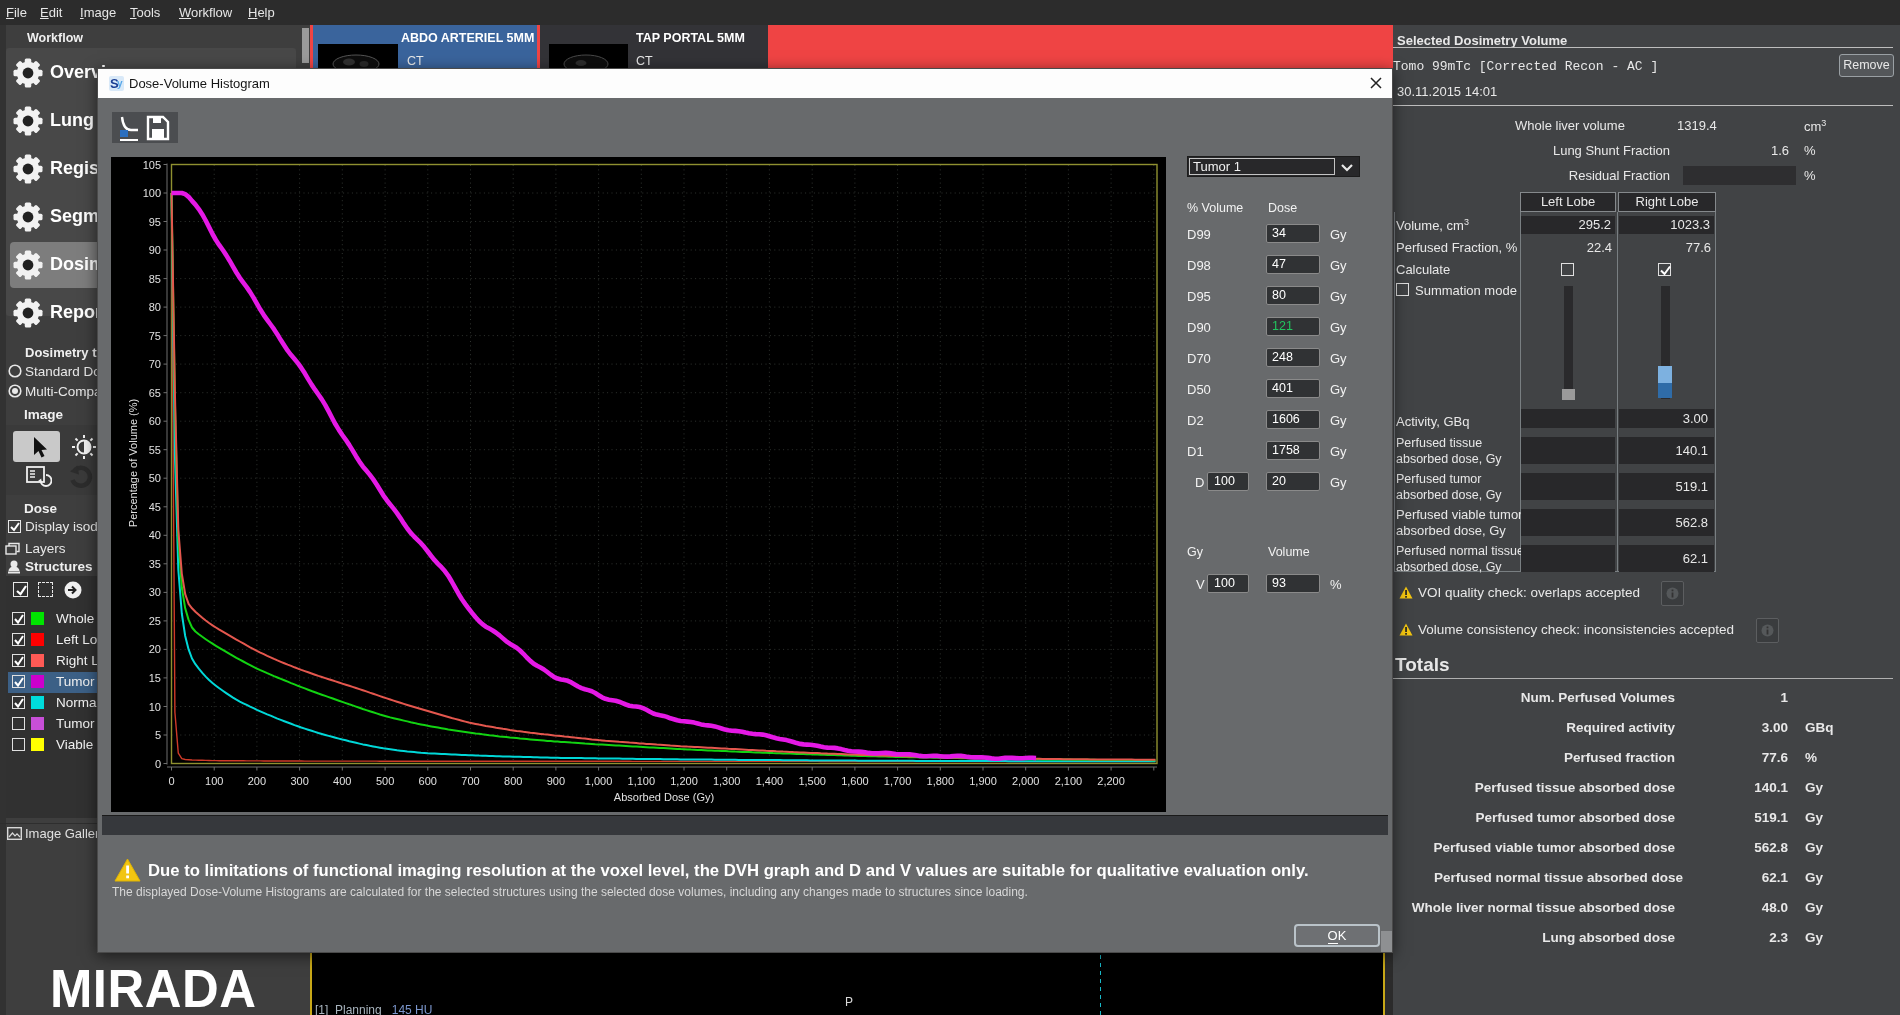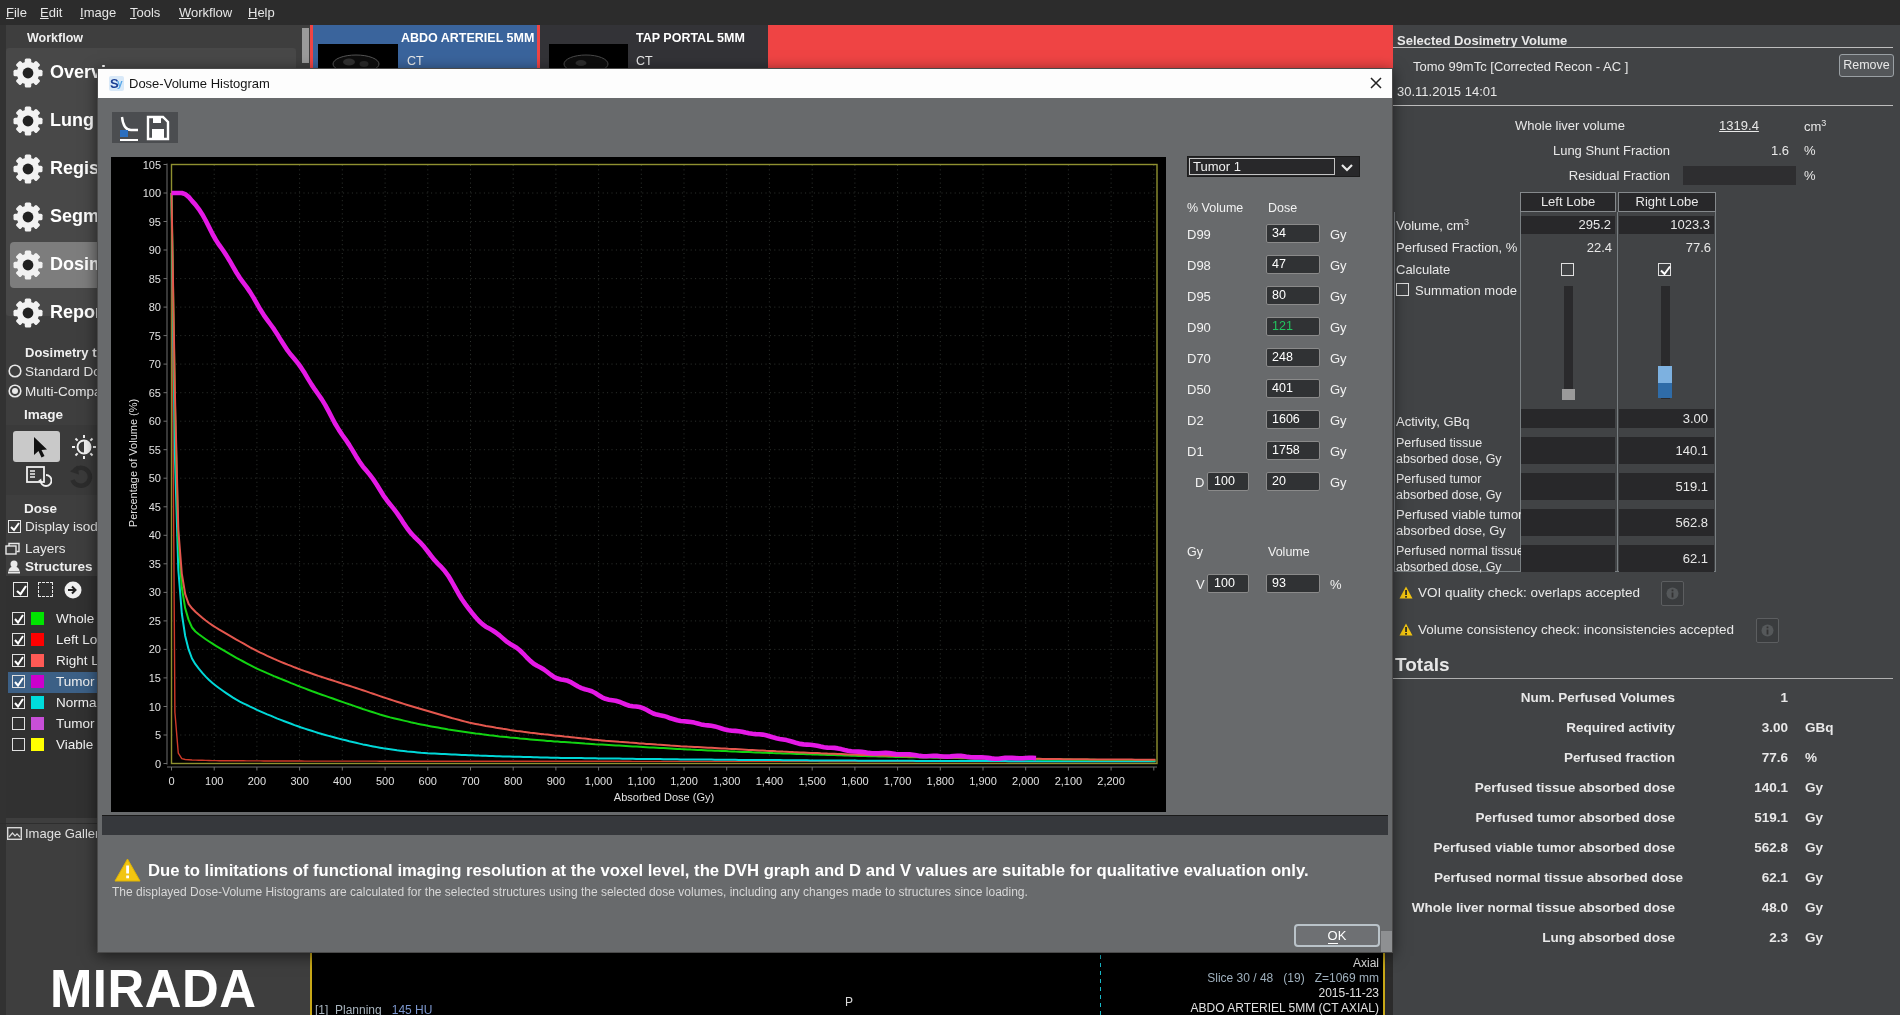--- a/index.html
+++ b/index.html
@@ -235,34 +235,31 @@
         </svg>
     </div>
     <div class="abs" style="left:326px;top:29px;font-size:12.5px;color:#e8e8e8;">CT</div>
   </div>
   <div class="abs" style="left:302px;top:28px;width:7px;height:35px;background:#9a9a9a;"></div>
 
   <div class="abs" style="left:310px;top:72px;width:1075px;height:943px;background:#000;border-left:2px solid #c8a818;border-right:2px solid #c8a818;">
     <div class="abs" style="left:3px;top:931px;font-size:12px;color:#a8b4be;">[1]&nbsp;&nbsp;Planning&nbsp;&nbsp;&nbsp;<span style="color:#7b96cc;">145 HU</span></div>
     <div class="abs" style="left:533px;top:923px;font-size:12px;color:#d8d8d8;">P</div>
     <div class="abs" style="left:788px;top:883px;width:1px;height:60px;background:repeating-linear-gradient(to bottom,#19b9c9 0 4px,transparent 4px 8px);"></div>
-    <div class="abs" style="right:4px;top:884px;font-size:12px;color:#e0e0e0;text-align:right;line-height:15px;">
-      Axial<br><span style="color:#9fb0bd;">Slice 30 / 48&nbsp;&nbsp;&nbsp;(19)&nbsp;&nbsp;&nbsp;Z=1069 mm</span><br>2015-11-23<br>ABDO ARTERIEL 5MM (CT AXIAL)
-    </div>
   </div>
 
   <div class="abs" style="left:1393px;top:25px;width:507px;height:990px;background:#414345;color:#e8e8e8;font-size:13px;">
     <div class="abs b" style="left:4px;top:8px;">Selected Dosimetry Volume</div>
       <div class="abs" style="left:0;top:22px;width:500px;height:1px;background:#bdbdbd;"></div>
-      <div class="abs" style="left:20px;top:34px;">Tomo 99mTc [Corrected Recon - AC ]</div>
+      <div class="abs" style="left:0;top:34px;font-family:Liberation Mono, monospace;">Tomo 99mTc [Corrected Recon - AC ]</div>
       <div class="abs" style="left:446px;top:29px;width:55px;height:23px;background:#54575a;border:1px solid #9aa0a4;border-radius:3px;text-align:center;line-height:21px;font-size:12.5px;">Remove</div>
       <div class="abs" style="left:4px;top:59px;">30.11.2015 14:01</div>
       <div class="abs" style="left:0;top:80px;width:500px;height:1px;background:#bdbdbd;"></div>
       <div class="abs" style="left:77px;top:93px;width:200px;text-align:center;">Whole liver volume</div>
-      <div class="abs" style="left:296px;top:93px;width:100px;text-align:center;text-decoration:underline;">1319.4</div>
+      <div class="abs" style="left:284px;top:93px;width:100px;text-align:left;">1319.4</div>
       <div class="abs" style="left:411px;top:93px;">cm<sup style="font-size:9px;">3</sup></div>
       <div class="abs" style="left:77px;top:118px;width:200px;text-align:right;">Lung Shunt Fraction</div>
       <div class="abs" style="left:296px;top:118px;width:100px;text-align:right;">1.6</div>
       <div class="abs" style="left:411px;top:118px;">%</div>
       <div class="abs" style="left:77px;top:143px;width:200px;text-align:right;">Residual Fraction</div>
       <div class="abs" style="left:290px;top:141px;width:113px;height:19px;background:#2e2e30;"></div>
       <div class="abs" style="left:411px;top:143px;">%</div>
       <div class="abs" style="left:127px;top:167px;width:96px;height:20px;background:#28282a;border:1px solid #85898c;text-align:center;line-height:18px;">Left Lobe</div>
       <div class="abs" style="left:225px;top:167px;width:98px;height:20px;background:#28282a;border:1px solid #85898c;text-align:center;line-height:18px;">Right Lobe</div>
       <div class="abs" style="left:1px;top:187px;width:322px;height:360px;border:1px solid #797f82;border-top:none;"></div>

